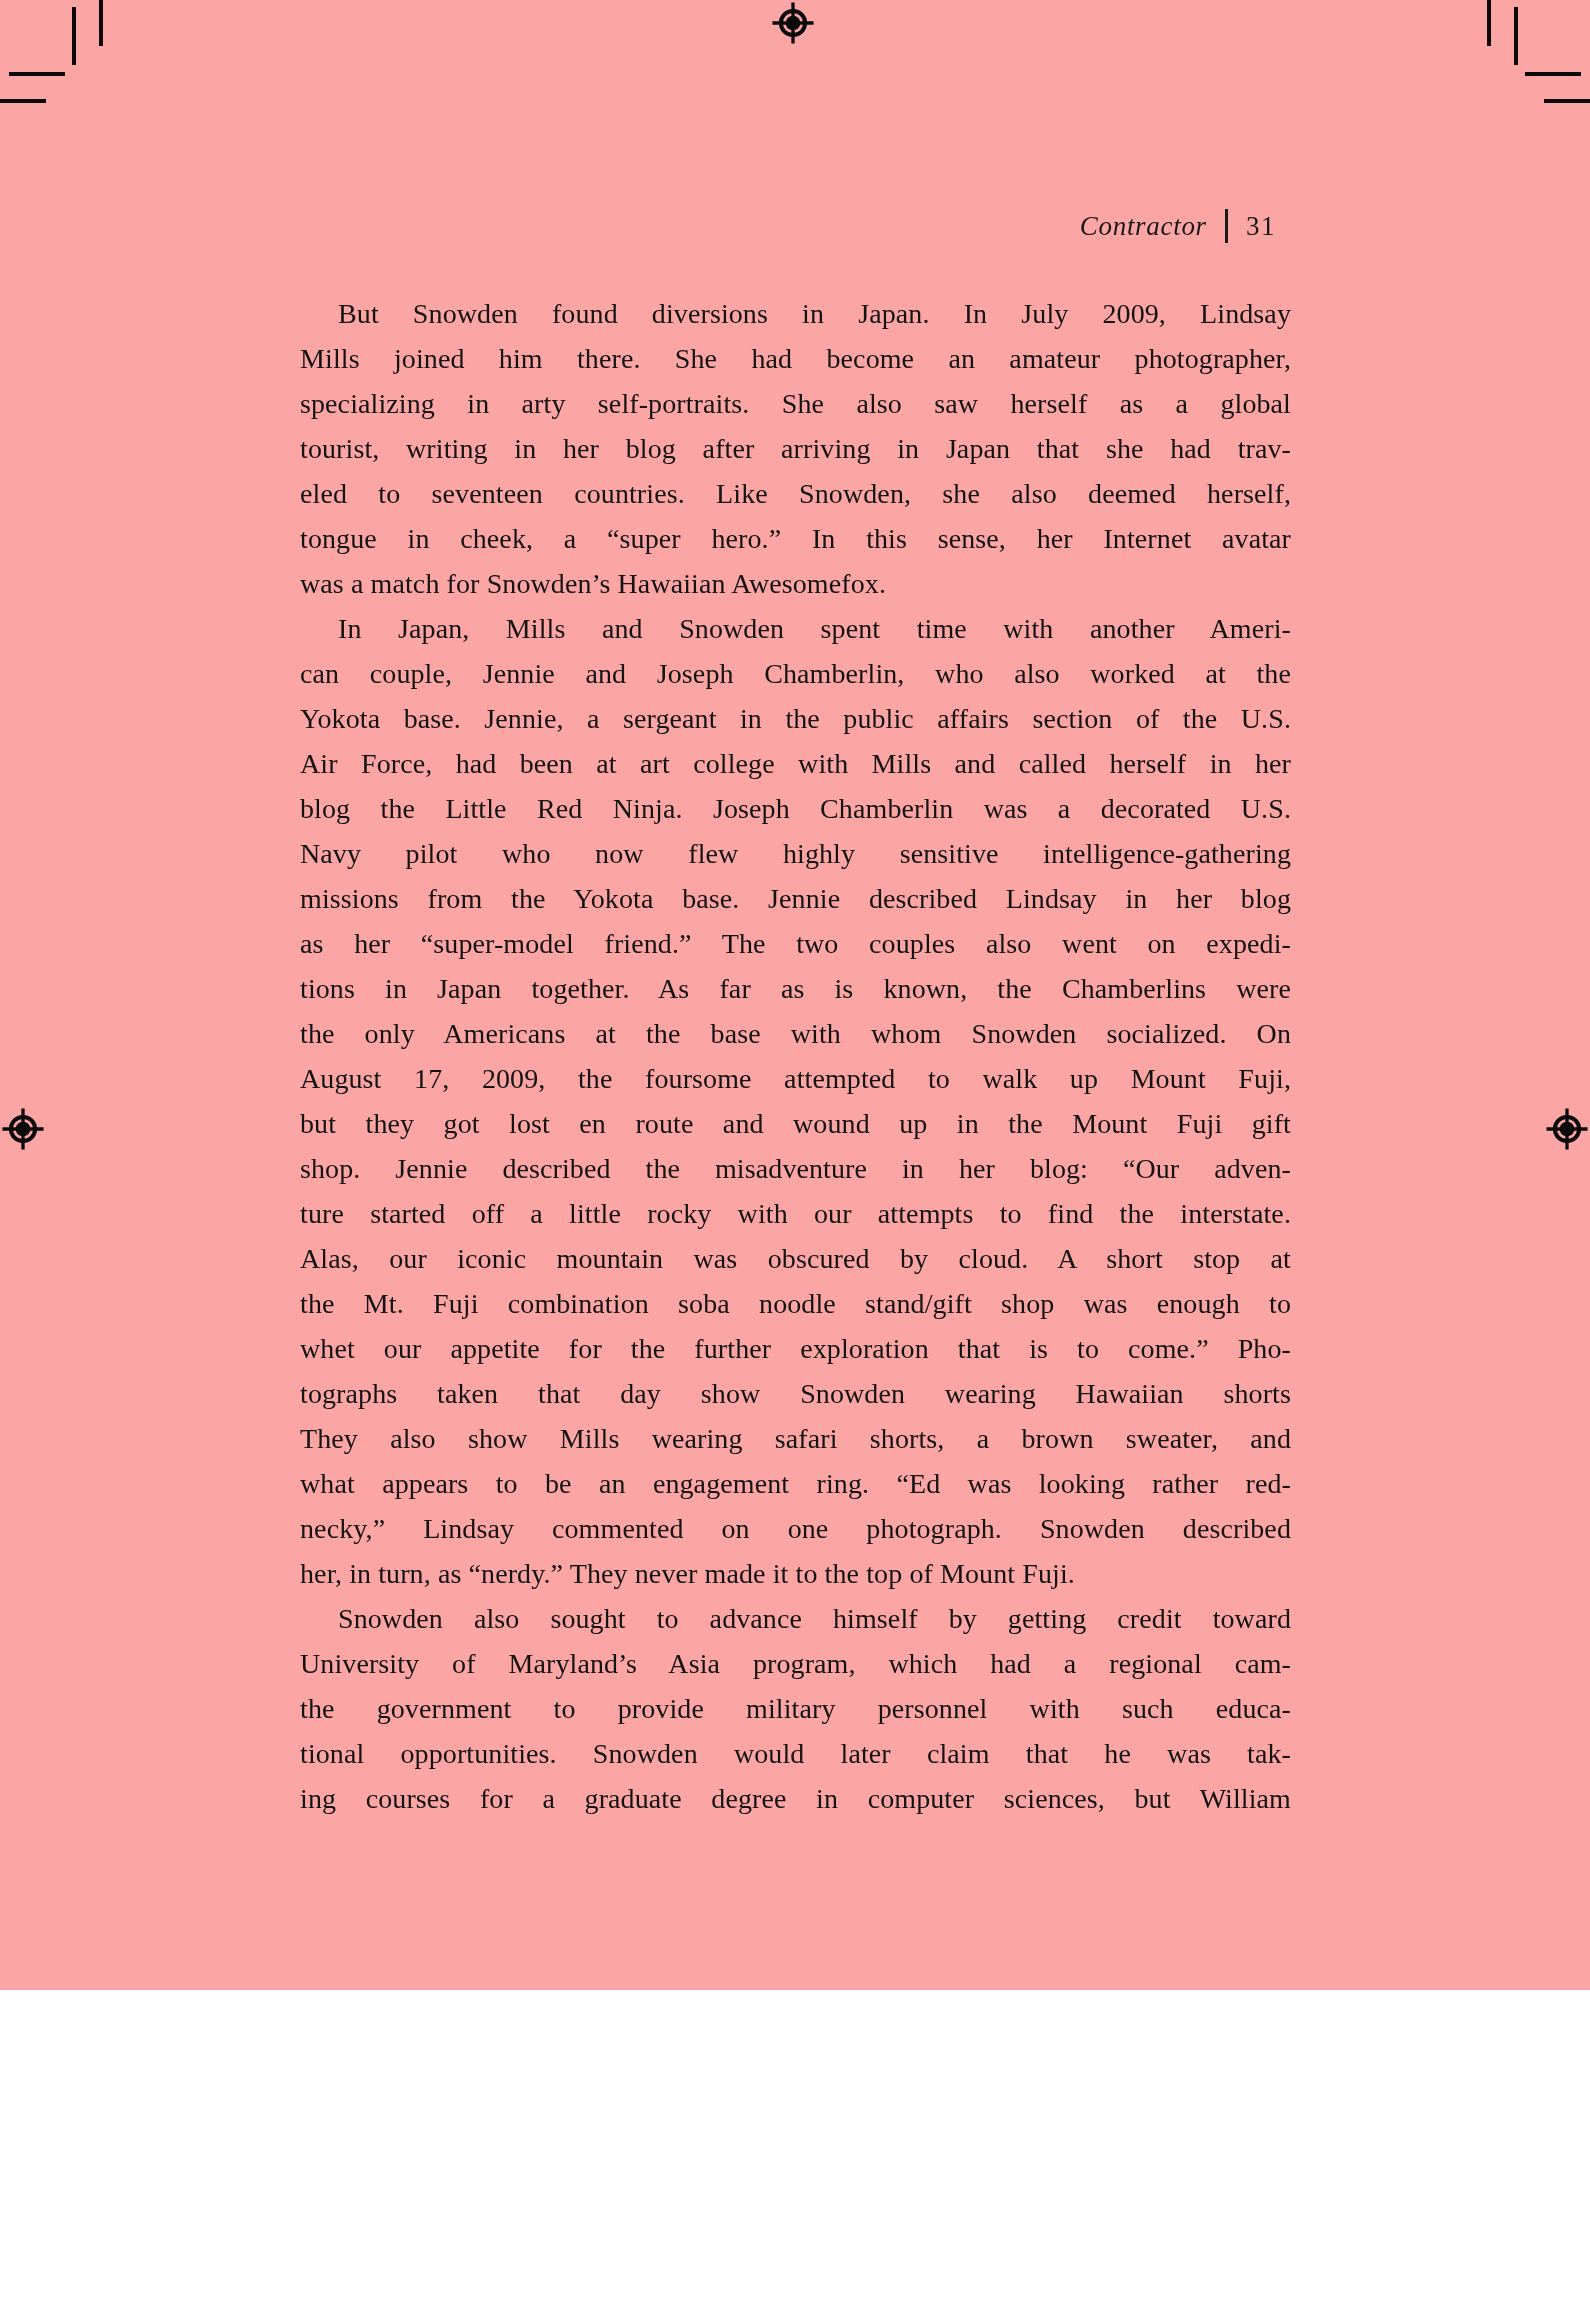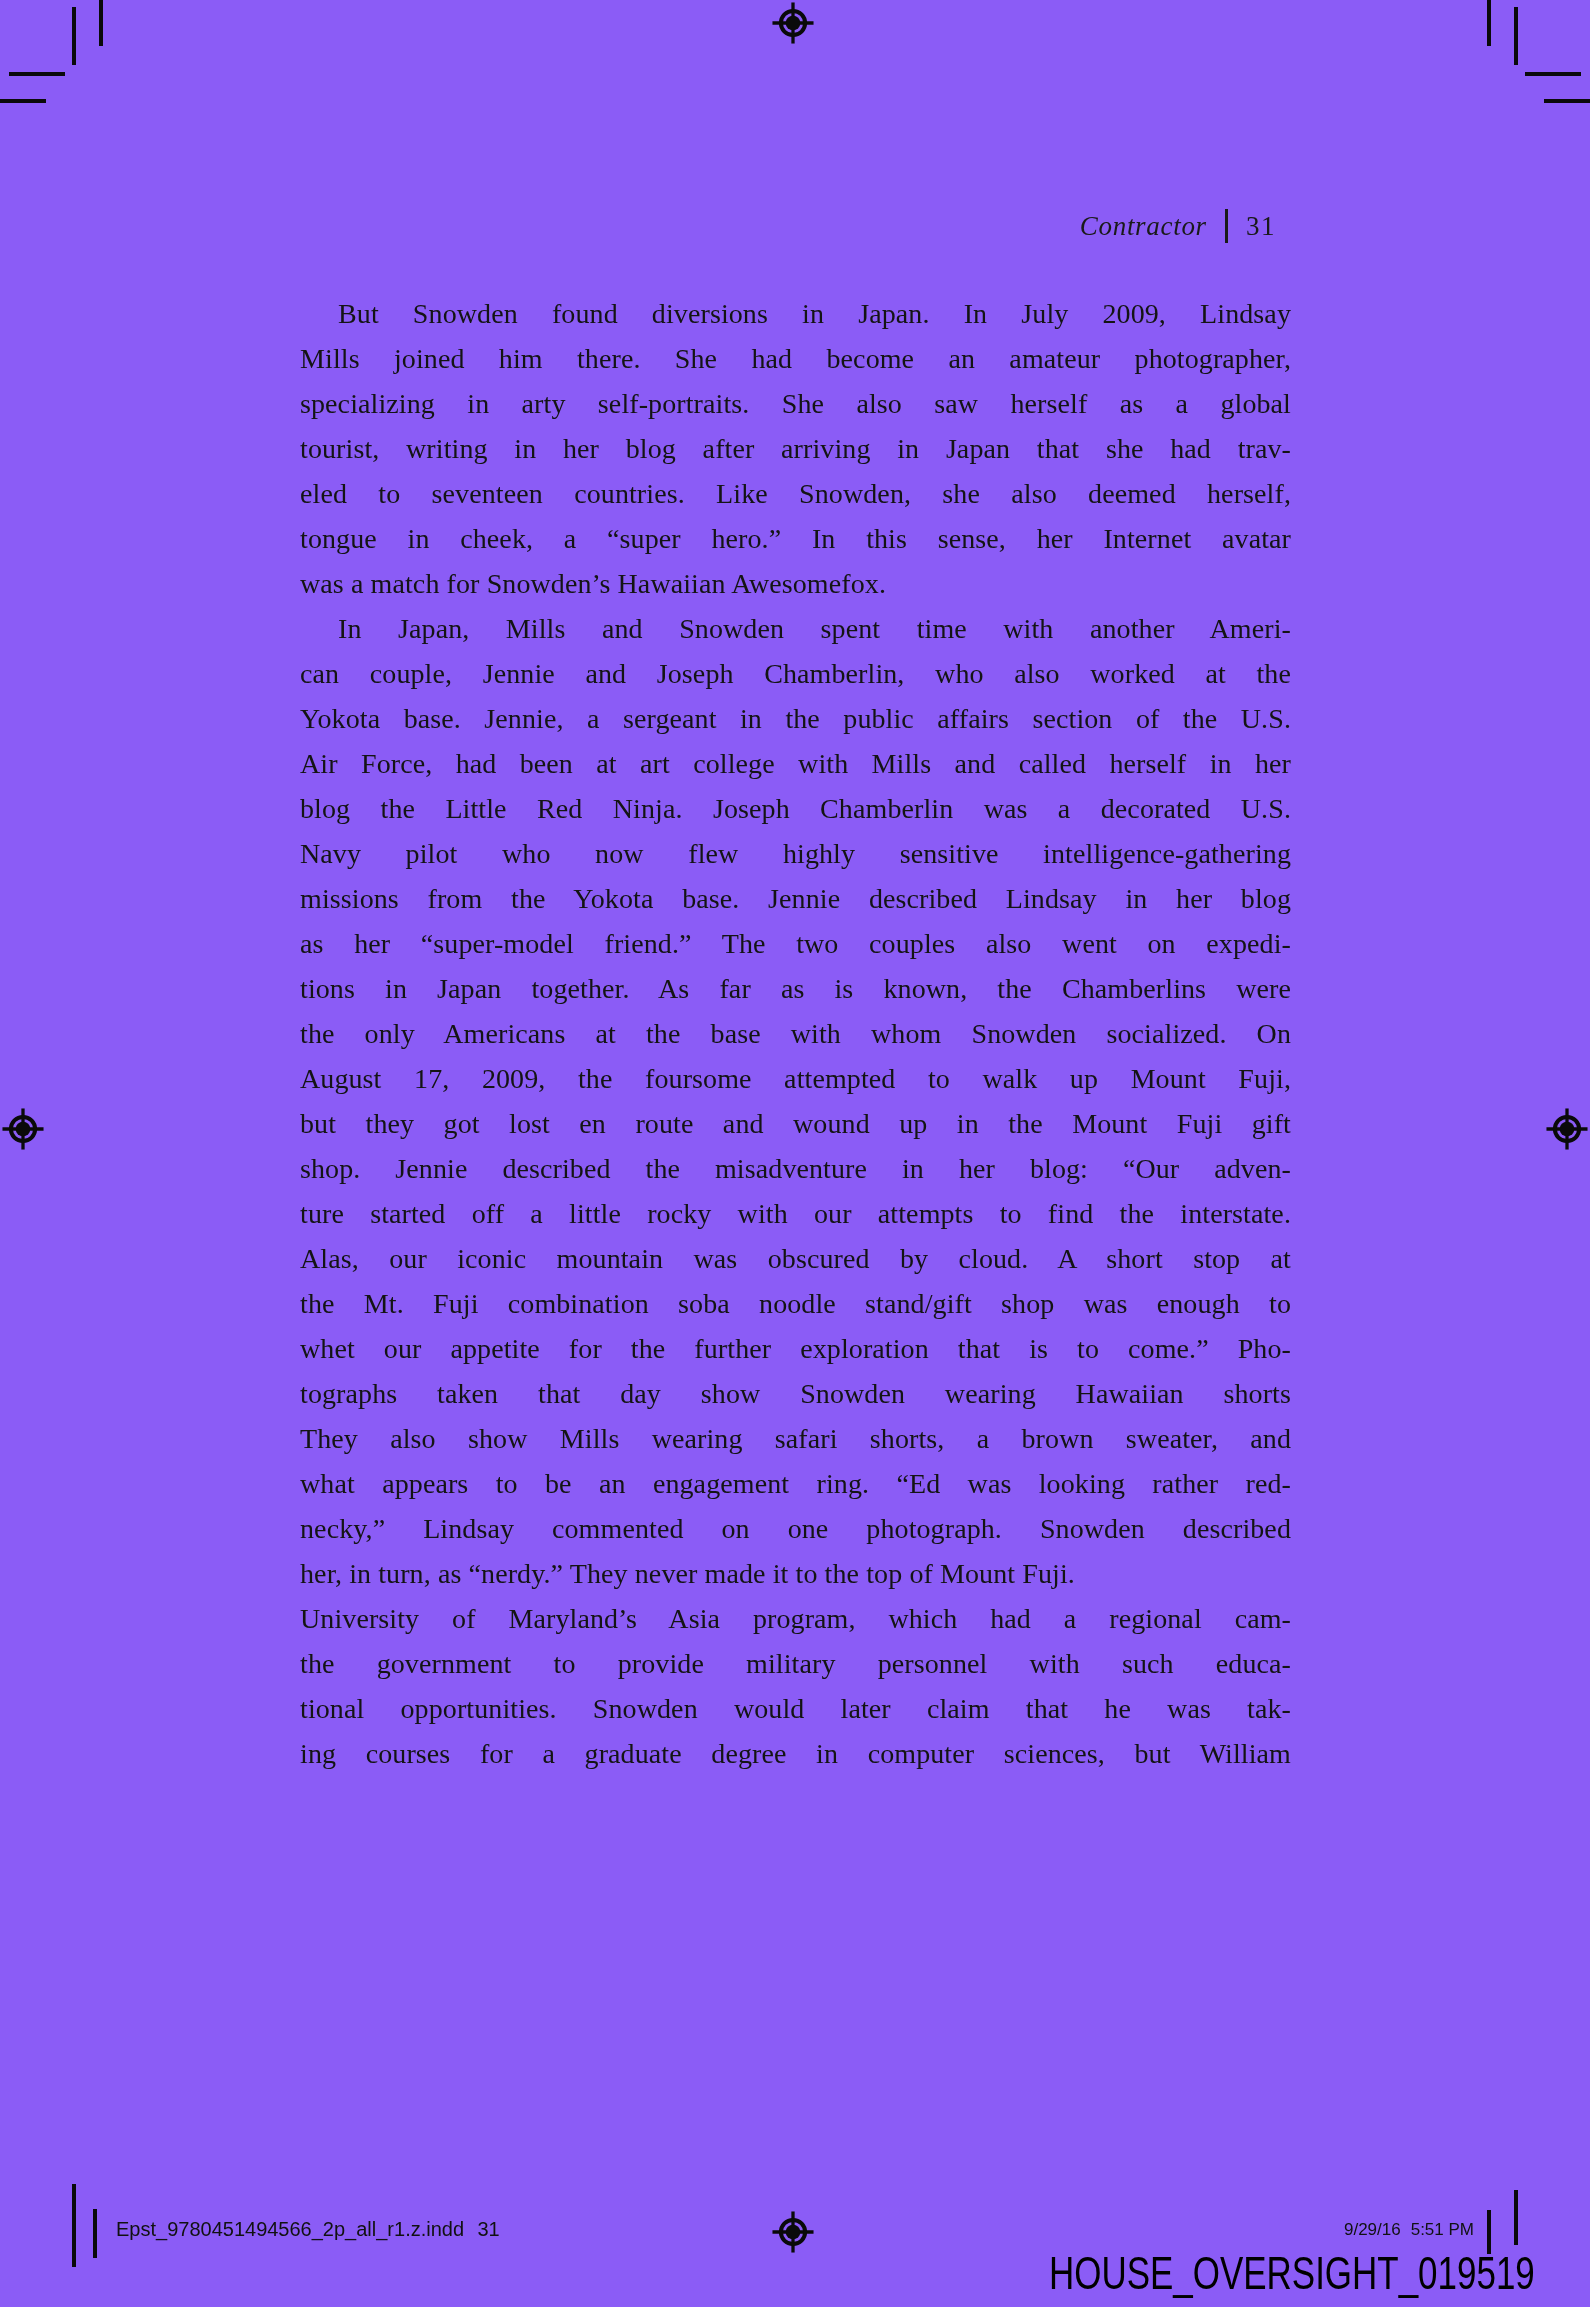--- a/index.html
+++ b/index.html
@@ -3,22 +3,22 @@
 <meta charset="utf-8">
 <style>
   html, body {
     margin: 0;
     padding: 0;
     background: #ffffff;
   }
   .page {
     position: relative;
     width: 1590px;
-    height: 2307px;
-    background: #8b5cf6;
+    height: 1990px;
+    background: #fca5a5;
     overflow: hidden;
     font-family: "Liberation Serif", serif;
     color: #141414;
   }
 
   
   .regmark {
     position: absolute;
     width: 44px;
     height: 44px;
@@ -183,20 +183,21 @@
       <div class="line">shop. Jennie described the misadventure in her blog: “Our adven-</div>
       <div class="line">ture started off a little rocky with our attempts to find the interstate.</div>
       <div class="line">Alas, our iconic mountain was obscured by cloud. A short stop at</div>
       <div class="line">the Mt. Fuji combination soba noodle stand/gift shop was enough to</div>
       <div class="line">whet our appetite for the further exploration that is to come.” Pho-</div>
       <div class="line">tographs taken that day show Snowden wearing Hawaiian shorts</div>
       <div class="line">They also show Mills wearing safari shorts, a brown sweater, and</div>
       <div class="line">what appears to be an engagement ring. “Ed was looking rather red-</div>
       <div class="line">necky,” Lindsay commented on one photograph. Snowden described</div>
       <div class="line flush">her, in turn, as “nerdy.” They never made it to the top of Mount Fuji.</div>
+      <div class="line indent">Snowden also sought to advance himself by getting credit toward</div>
       <div class="line">University of Maryland’s Asia program, which had a regional cam-</div>
       <div class="line">the government to provide military personnel with such educa-</div>
       <div class="line">tional opportunities. Snowden would later claim that he was tak-</div>
       <div class="line">ing courses for a graduate degree in computer sciences, but William</div>
     </div>
 
   <div class="slug-left">
     <span>Epst_9780451494566_2p_all_r1.z.indd</span><span class="slug-page">31</span>
   </div>
   <div class="slug-right">

